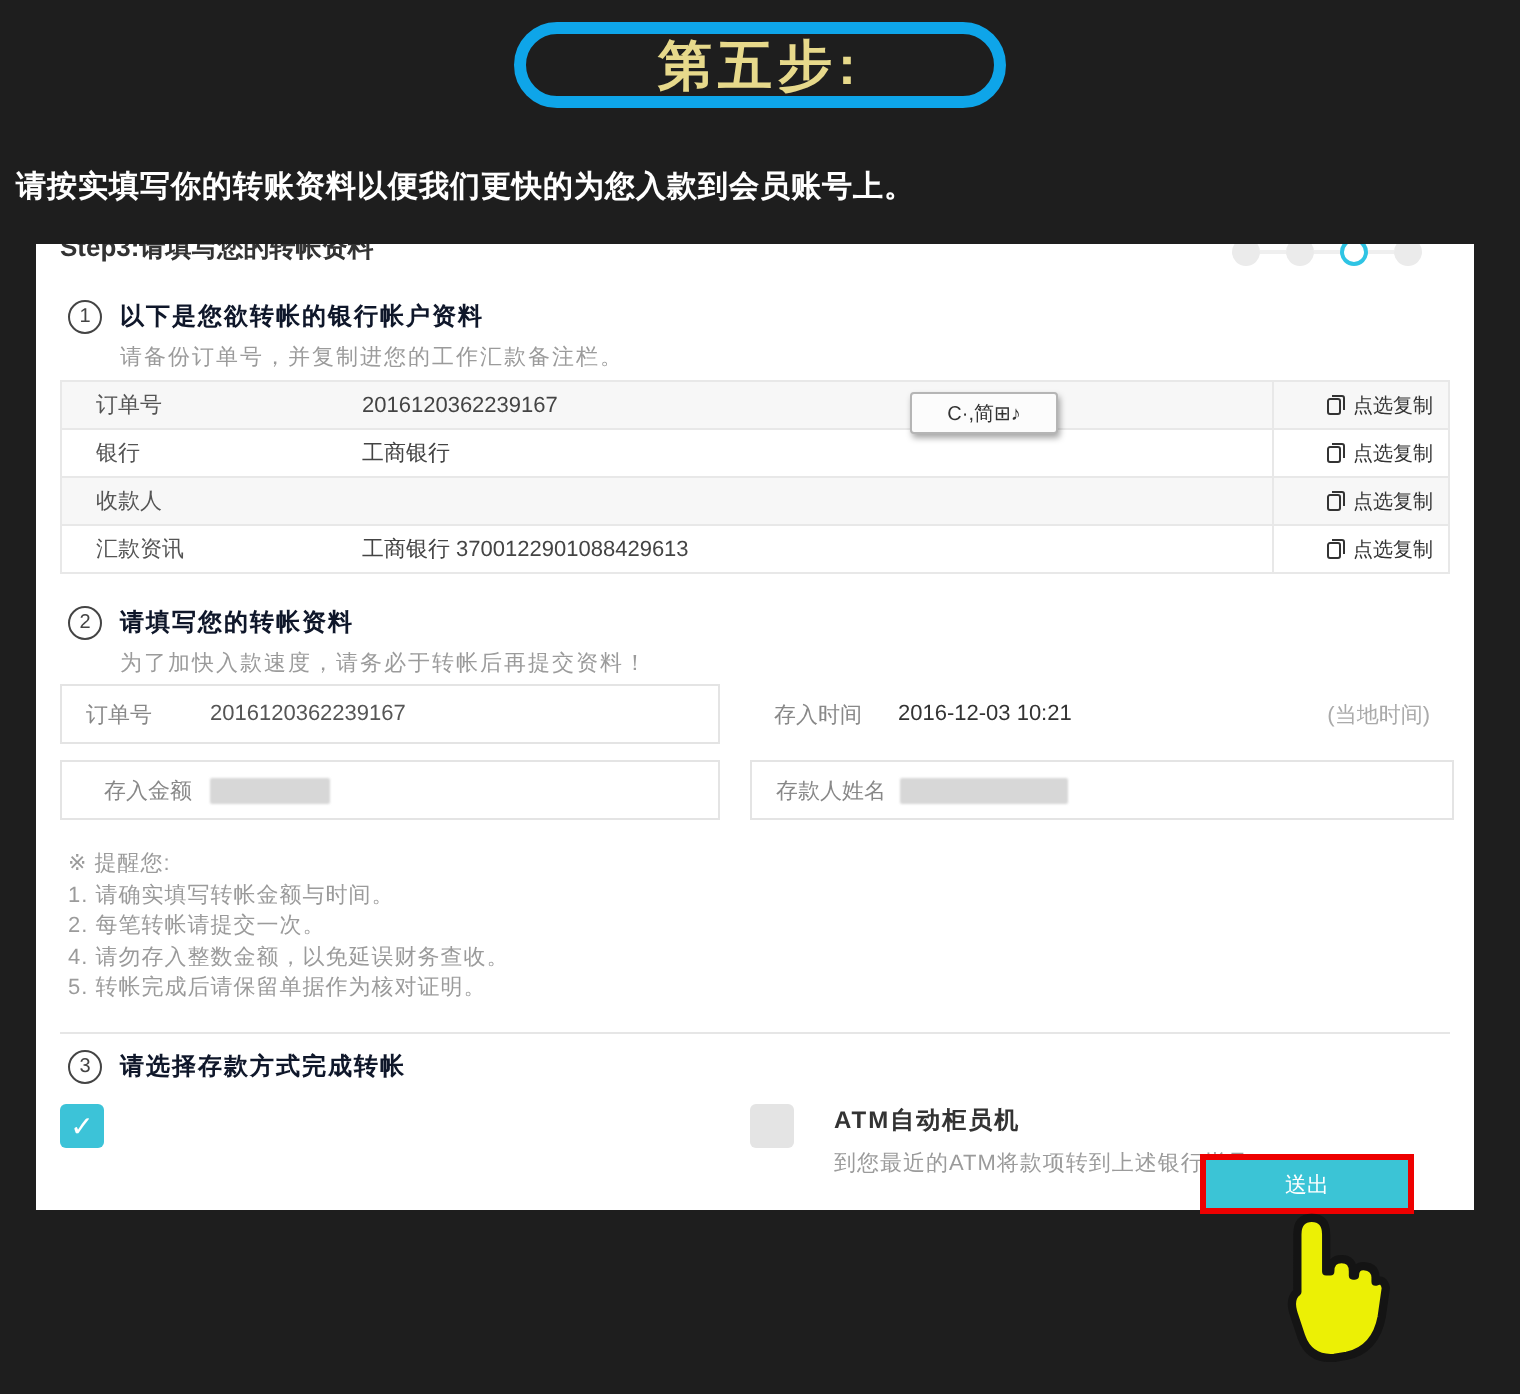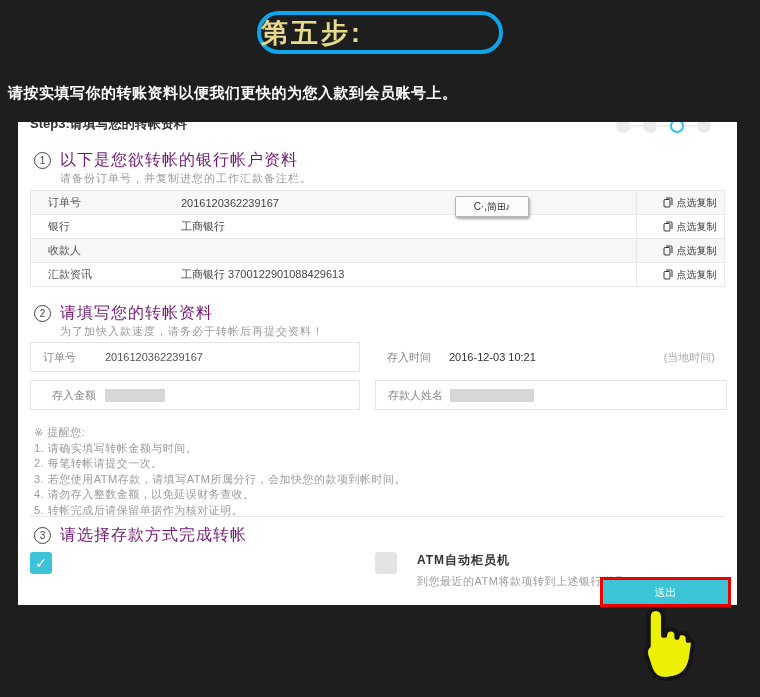--- a/index.html
+++ b/index.html
@@ -6,22 +6,22 @@
   html,body { width: 760px; height: 697px; }
   body { font-family: "Liberation Sans", "DejaVu Sans", sans-serif; }
   #screen {
     position: relative; width: 760px; height: 697px;
     background: #1e1e1e; overflow: hidden;
   }
 
   
   .step-badge {
     position: absolute; left: 50%; top: 11px; transform: translateX(-50%);
-    width: 246px; height: 43px; border: 4px solid #0ea5e9; border-radius: 23px;
-    display: flex; align-items: center; justify-content: flex-start;
+    width: 246px; height: 43px; border: 6px solid #0ea5e9; border-radius: 23px;
+    display: flex; align-items: center; justify-content: center;
     color: #e7d98b; font-size: 27px; font-weight: bold; letter-spacing: 3px;
     background: #1e1e1e;
   }
 
   
   .instruction {
     position: absolute; left: 8px; top: 84px;
     color: #ffffff; font-size: 15px; font-weight: bold; letter-spacing: 0.5px;
   }
 
@@ -49,21 +49,21 @@
   }
   .dot-link { width: 13px; height: 2px; background: #efefef; }
 
   
   .sec-head { position: absolute; display: flex; align-items: center; }
   .num-circle {
     width: 17px; height: 17px; border: 1px solid #444; border-radius: 50%;
     display: flex; align-items: center; justify-content: center;
     font-size: 10px; color: #444; margin-right: 9px; flex: 0 0 auto;
   }
-  .sec-title { font-size: 16px; font-weight: normal; color: #701a75; letter-spacing: 1px; }
+  .sec-title { font-size: 12px; font-weight: bold; color: #0f172a; letter-spacing: 1px; }
   .sec-sub { position: absolute; font-size: 11px; color: #9b9b9b; letter-spacing: 1px; }
 
   
   .acct-table {
     position: absolute; left: 12px; top: 68px; width: 695px;
     border: 1px solid #e8e8e8; border-bottom: none;
   }
   .trow {
     display: flex; align-items: center; height: 24px;
     border-bottom: 1px solid #e8e8e8; background: #ffffff;
@@ -127,21 +127,21 @@
   .opt-label { font-size: 12px; font-weight: bold; color: #333; letter-spacing: 1px; }
   .opt-desc { font-size: 11px; color: #9b9b9b; margin-top: 5px; letter-spacing: 0.5px; }
 
   
   .back-btn {
     position: absolute; left: 0; bottom: 0; width: 137px; height: 22px;
     background: #f4f4f4; display: flex; align-items: center; justify-content: center;
     font-size: 11px; color: #666; cursor: pointer;
   }
   .submit-wrap {
-    position: absolute; left: 600px; top: 577px; width: 131px; height: 30px;
+    position: absolute; left: 600px; top: 577px; width: 107px; height: 30px;
     border: 3px solid #ee0000; background: #b91c1c;
     display: flex; align-items: center; justify-content: center; cursor: pointer;
   }
   .submit-btn {
     width: 100%; height: 100%; background: #3bc4d6; border: none;
     color: #ffffff; font-size: 11px; cursor: pointer;
     font-family: "Liberation Sans", sans-serif;
   }
 
   
@@ -258,21 +258,20 @@
 
     <div class="field" style="left:357px; top:258px; width:352px;">
       <span class="field-label">存款人姓名</span>
       <span class="redacted w84"></span>
     </div>
 
     <div class="notes">
       <div>※ 提醒您:</div>
       <div>1. 请确实填写转帐金额与时间。</div>
       <div>2. 每笔转帐请提交一次。</div>
-      <div>3. 若您使用ATM存款，请填写ATM所属分行，会加快您的款项到帐时间。</div>
       <div>4. 请勿存入整数金额，以免延误财务查收。</div>
       <div>5. 转帐完成后请保留单据作为核对证明。</div>
     </div>
 
     <div class="divider"></div>
 
     <div class="sec-head" style="left:16px; top:403px;">
       <span class="num-circle">3</span>
       <span class="sec-title">请选择存款方式完成转帐</span>
     </div>

